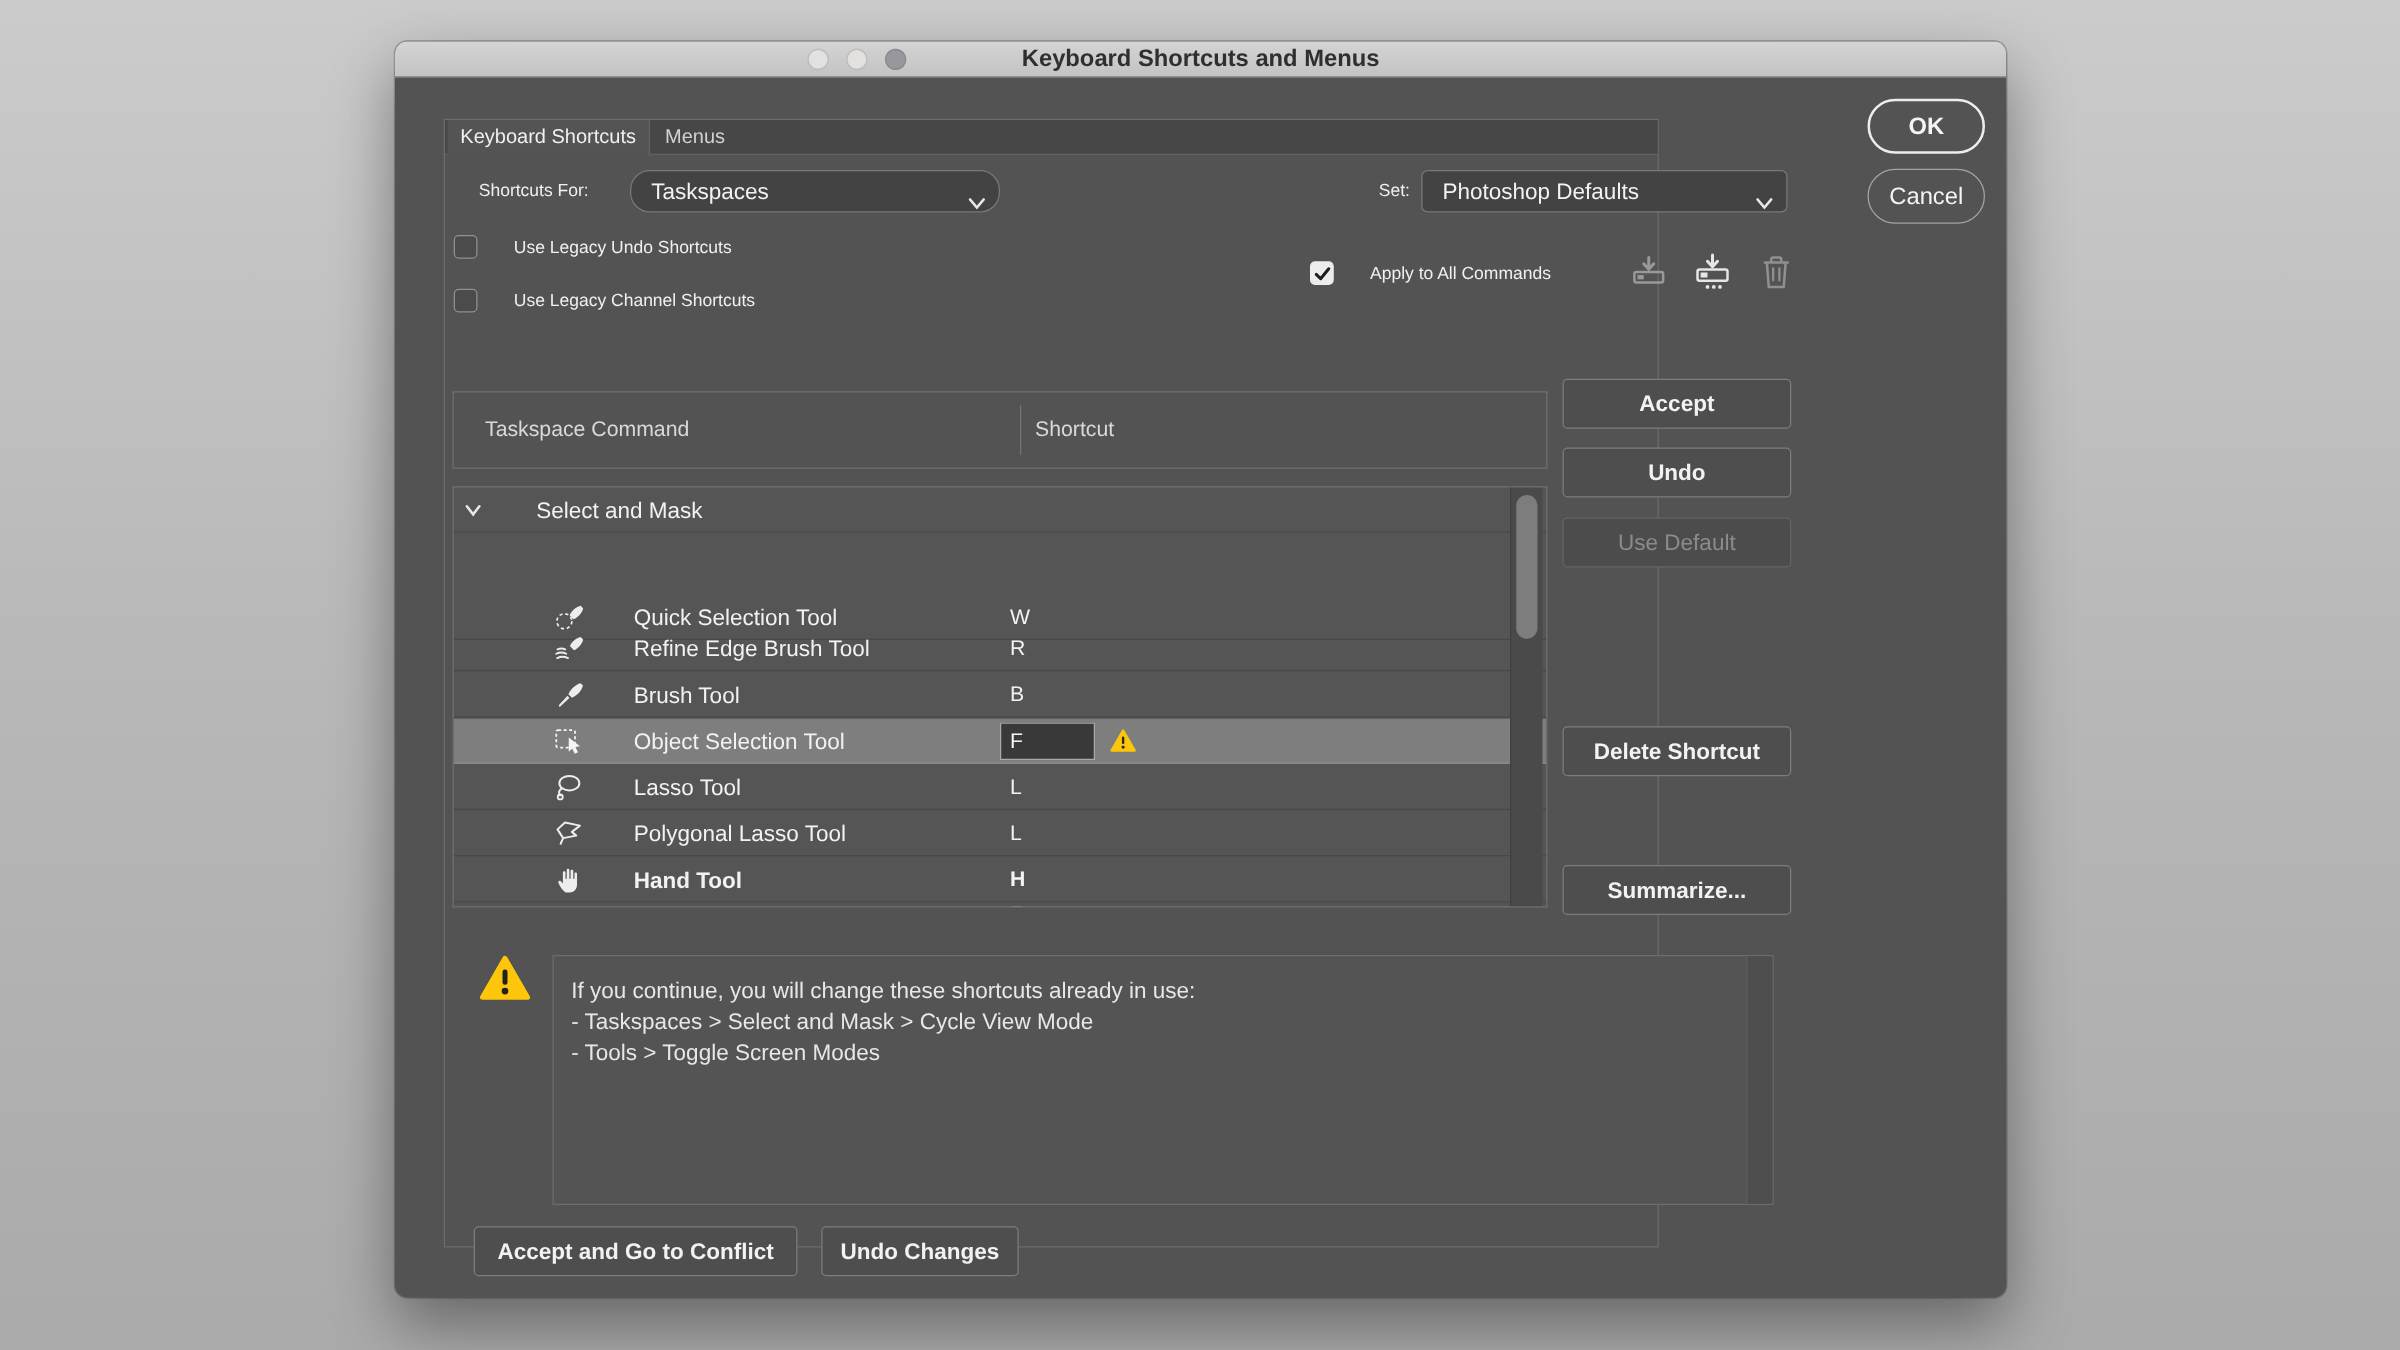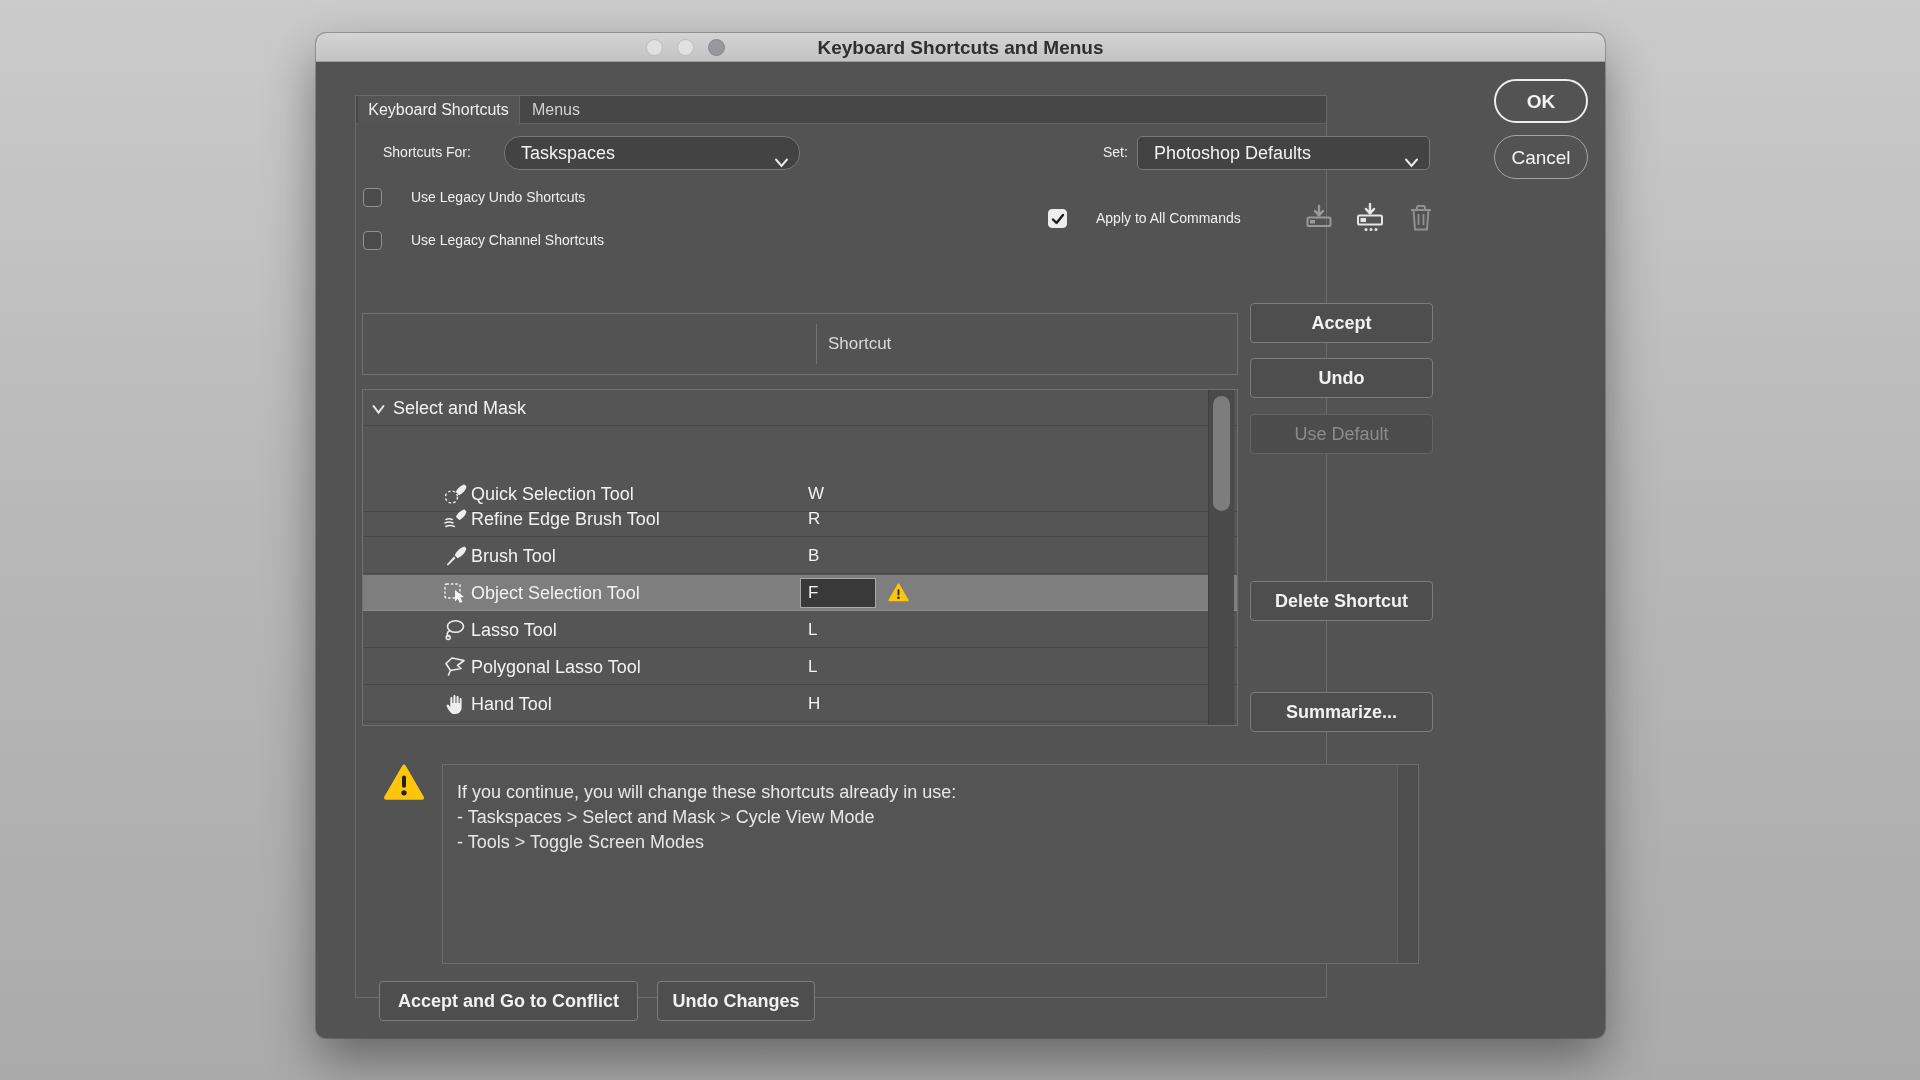--- a/index.html
+++ b/index.html
@@ -81,21 +81,21 @@
   }
   .thead .col { position:absolute; top:0; height:60px; line-height:60px; color:#d9d9d9; font-size:17px; }
   .thead .divider { position:absolute; left:453px; top:10px; width:1px; height:40px; background:#737373; }
 
   .list {
     position:absolute; left:6px; top:293px; width:876px; height:337px;
     border:1px solid #707070; background:#555555; overflow:hidden;
   }
   .row { position:absolute; left:0; width:874px; height:36px; border-bottom:1px solid #484848; }
   .row.selected { background:#7e7e7e; border-bottom-color:#8d8d8d; }
-  .row .txt { position:absolute; top:0; height:36px; line-height:36px; color:#f2f2f2; font-size:18px; white-space:nowrap; }
+  .row .txt { position:absolute; top:0; height:36px; line-height:36px; color:#f2f2f2; font-size:18px; white-space:nowrap;margin-left:36px; }
   .row .key { position:absolute; left:445px; top:0; height:36px; line-height:36px; color:#f2f2f2; font-size:17px; }
   .row .ticon { position:absolute; left:80px; top:6px; width:24px; height:24px; }
   .keyinput {
     position:absolute; left:437px; top:3px; width:76px; height:30px;
     background:#393939; border:1px solid #a8a8a8; color:#f5f5f5;
     font-size:17px; line-height:28px; padding-left:7px;
   }
   .rowwarn { position:absolute; left:525px; top:8px; }
   .scrolltrack {
     position:absolute; right:3px; top:0; width:26px; height:335px;
@@ -205,20 +205,21 @@
       </span>
       <span class="mini" style="left:1052px; top:107px;">
         <svg width="26" height="30" viewBox="0 0 26 30">
           <path d="M3 7 h20 M9 7 V4.5 a1.5 1.5 0 0 1 1.5-1.5 h5 a1.5 1.5 0 0 1 1.5 1.5 V7" fill="none" stroke="#909090" stroke-width="2"></path>
           <path d="M5.5 7 l1.5 19.5 h12 L20.5 7" fill="none" stroke="#909090" stroke-width="2"></path>
           <path d="M10.5 11 v11 M15.5 11 v11" stroke="#909090" stroke-width="1.8"></path>
         </svg>
       </span>
 
       <div class="thead">
+        <div class="col" style="left:25px;">Taskspace Command</div>
         <div class="divider"></div>
         <div class="col" style="left:465px;">Shortcut</div>
       </div>
 
       <div class="list">
 
         <div class="row" style="top:0;">
           <span style="position:absolute; left:8px; top:12px;">
             <svg width="15" height="12" viewBox="0 0 15 12">
                 <path d="M2.5 2 L7.5 8.5 L12.5 2" fill="none" stroke="#e8e8e8" stroke-width="2" stroke-linecap="round"></path>
@@ -295,21 +296,21 @@
           <span class="ticon">
             <svg width="24" height="24" viewBox="0 0 24 24">
               <path d="M3 8.5 L9 3 L21 5.5 L14.5 10.5 L18 13.5 L7.5 15.5 L5.5 20" fill="none" stroke="#ededed" stroke-width="1.6" stroke-linejoin="round" stroke-linecap="round"></path>
               <path d="M3 8.5 L7.5 15.5" stroke="#ededed" stroke-width="1.6"></path>
             </svg>
           </span>
           <span class="txt" style="left:108px;">Polygonal Lasso Tool</span>
           <span class="key">L</span>
         </div>
 
-        <div class="row" style="top:296px;">
+        <div class="row" style="top:296px;font-weight:bold;">
           <span class="ticon">
             <svg width="24" height="24" viewBox="0 0 24 24">
               <path d="M9.5 22 c-2.6 -1.8 -4.6 -4.8 -5.8 -7.8 -.5 -1.2 1 -2.2 1.9 -1.2 l1.7 1.8 V6.2 c0 -1.5 2.1 -1.5 2.1 0 V11 h1 V4.2 c0 -1.5 2.1 -1.5 2.1 0 V11 h1 V5 c0 -1.5 2.1 -1.5 2.1 0 v6 h1 V7 c0 -1.4 2 -1.4 2 0 v8.6 c0 3.6 -2.4 6.4 -6 6.4 z" fill="#ededed"></path>
             </svg>
           </span>
           <span class="txt" style="left:108px;">Hand Tool</span>
           <span class="key">H</span>
         </div>
 
         <div class="row" style="top:333px;">

